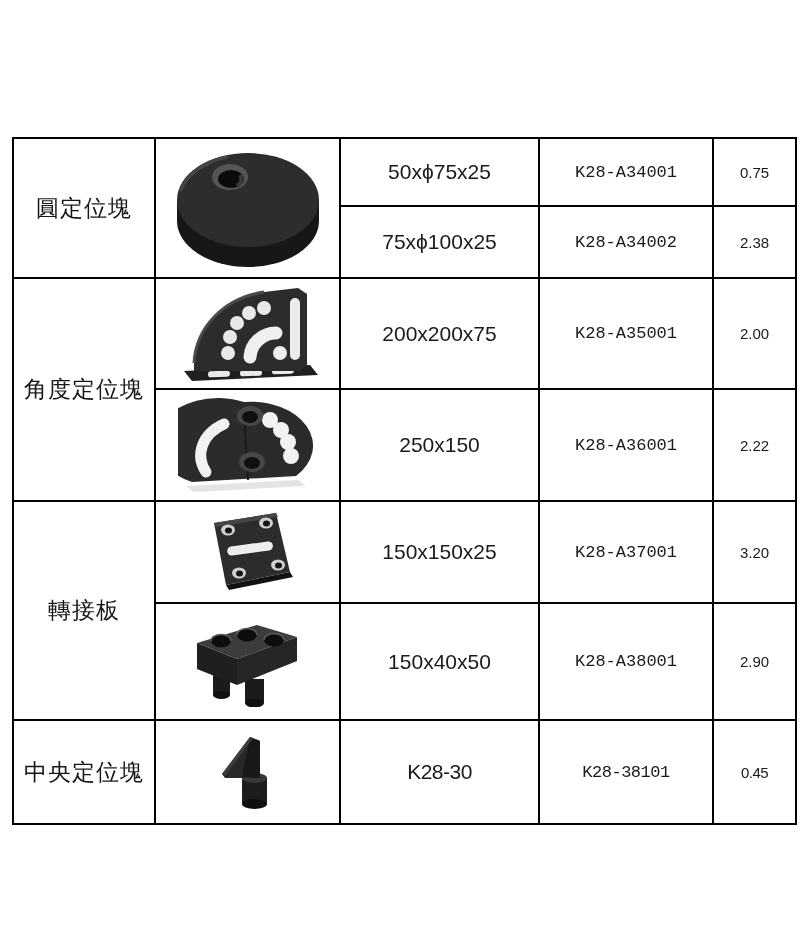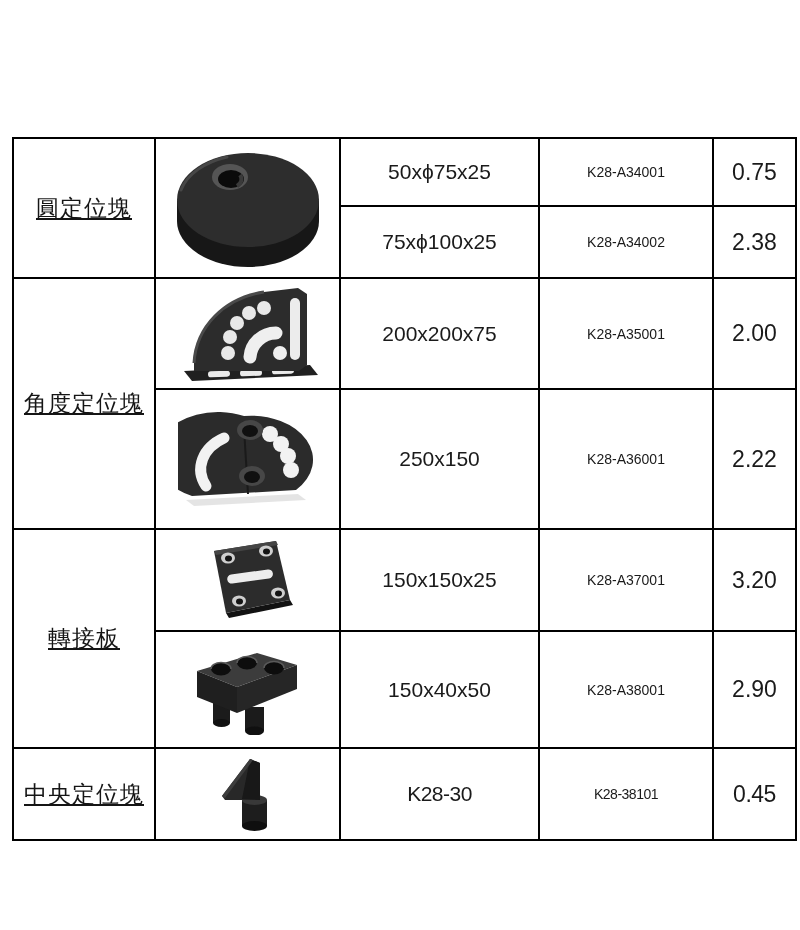--- a/index.html
+++ b/index.html
@@ -9,24 +9,24 @@
   table.parts {
     position: absolute; left: 12px; top: 137px;
     border-collapse: collapse; table-layout: fixed;
   }
   table.parts td {
     border: 2px solid #000000;
     text-align: center; vertical-align: middle;
     padding: 0; overflow: hidden;
     background: #ffffff;
   }
-  .name-cell  { font-size: 23px; letter-spacing: 1px; color: #151515; text-decoration: underline; }
+  .name-cell  { font-size: 23px; letter-spacing: 1px; color: #151515; }
   .size-cell  { font-size: 21px; margin-left: 32px; }
-  .part-cell  { font-size: 14px; }
-  .weight-cell{ font-size: 23px; }
+  .part-cell  { font-size: 17px; font-family: Liberation Mono, monospace; }
+  .weight-cell{ font-size: 15px; }
   .cond       { letter-spacing: -0.5px; }
   .img-cell svg { display: block; margin: 0 auto; }
 </style>
 </head>
 <body>
 
 <div class="sheet">
   <table class="parts">
     <colgroup>
       <col style="width:142px">
@@ -81,21 +81,21 @@
           <circle cx="58" cy="54" r="7" fill="#e8e8e8"></circle>
           <circle cx="65" cy="40" r="7" fill="#e8e8e8"></circle>
           <circle cx="77" cy="30" r="7" fill="#e8e8e8"></circle>
           <circle cx="92" cy="25" r="7" fill="#e8e8e8"></circle>
         </svg>
       </td>
       <td class="size-cell">200x200x75</td>
       <td class="part-cell">K28-A35001</td>
       <td class="weight-cell">2.00</td>
     </tr>
-    <tr style="height:140px">
+    <tr style="height:112px">
       <td class="img-cell">
         <svg width="140" height="102" viewBox="0 0 140 102">
           <polygon points="8,92 120,86 128,92 16,98" fill="#d9d9d9" opacity="0.7"></polygon>
 
           <path d="M66 8 A62 44 0 0 0 14 88 L118 82 A62 44 0 0 0 66 8 Z" fill="#2b2b2b"></path>
           <path d="M66 20 L70 86" stroke="#1a1a1a" stroke-width="2"></path>
 
           <path d="M28 78 A46 36 0 0 1 46 30" fill="none" stroke="#f2f2f2" stroke-width="11" stroke-linecap="round"></path>
 
           <circle cx="92" cy="26" r="8" fill="#f2f2f2"></circle>
@@ -157,21 +157,21 @@
               <path d="M48 18 A10 6.5 0 0 1 68 18" fill="none" stroke="#5a5a5a" stroke-width="1.5"></path>
           <ellipse cx="85" cy="23" rx="10" ry="6.5" fill="#0d0d0d"></ellipse>
               <path d="M75 23 A10 6.5 0 0 1 95 23" fill="none" stroke="#5a5a5a" stroke-width="1.5"></path>
         </svg>
       </td>
       <td class="size-cell">150x40x50</td>
       <td class="part-cell">K28-A38001</td>
       <td class="weight-cell">2.90</td>
     </tr>
 
-    <tr style="height:92px">
+    <tr style="height:104px">
       <td class="name-cell">中央定位塊</td>
       <td class="img-cell">
         <svg width="72" height="80" viewBox="0 0 72 80">
 
           <rect x="30" y="46" width="25" height="26" fill="#1d1d1d"></rect>
           <ellipse cx="42.5" cy="72" rx="12.5" ry="5" fill="#0f0f0f"></ellipse>
           <ellipse cx="42.5" cy="46" rx="12.5" ry="5" fill="#383838"></ellipse>
 
           <polygon points="10,42 38,5 48,9 48,46 13,46" fill="#282828"></polygon>
           <polygon points="38,5 48,9 48,46 30,45" fill="#181818"></polygon>

